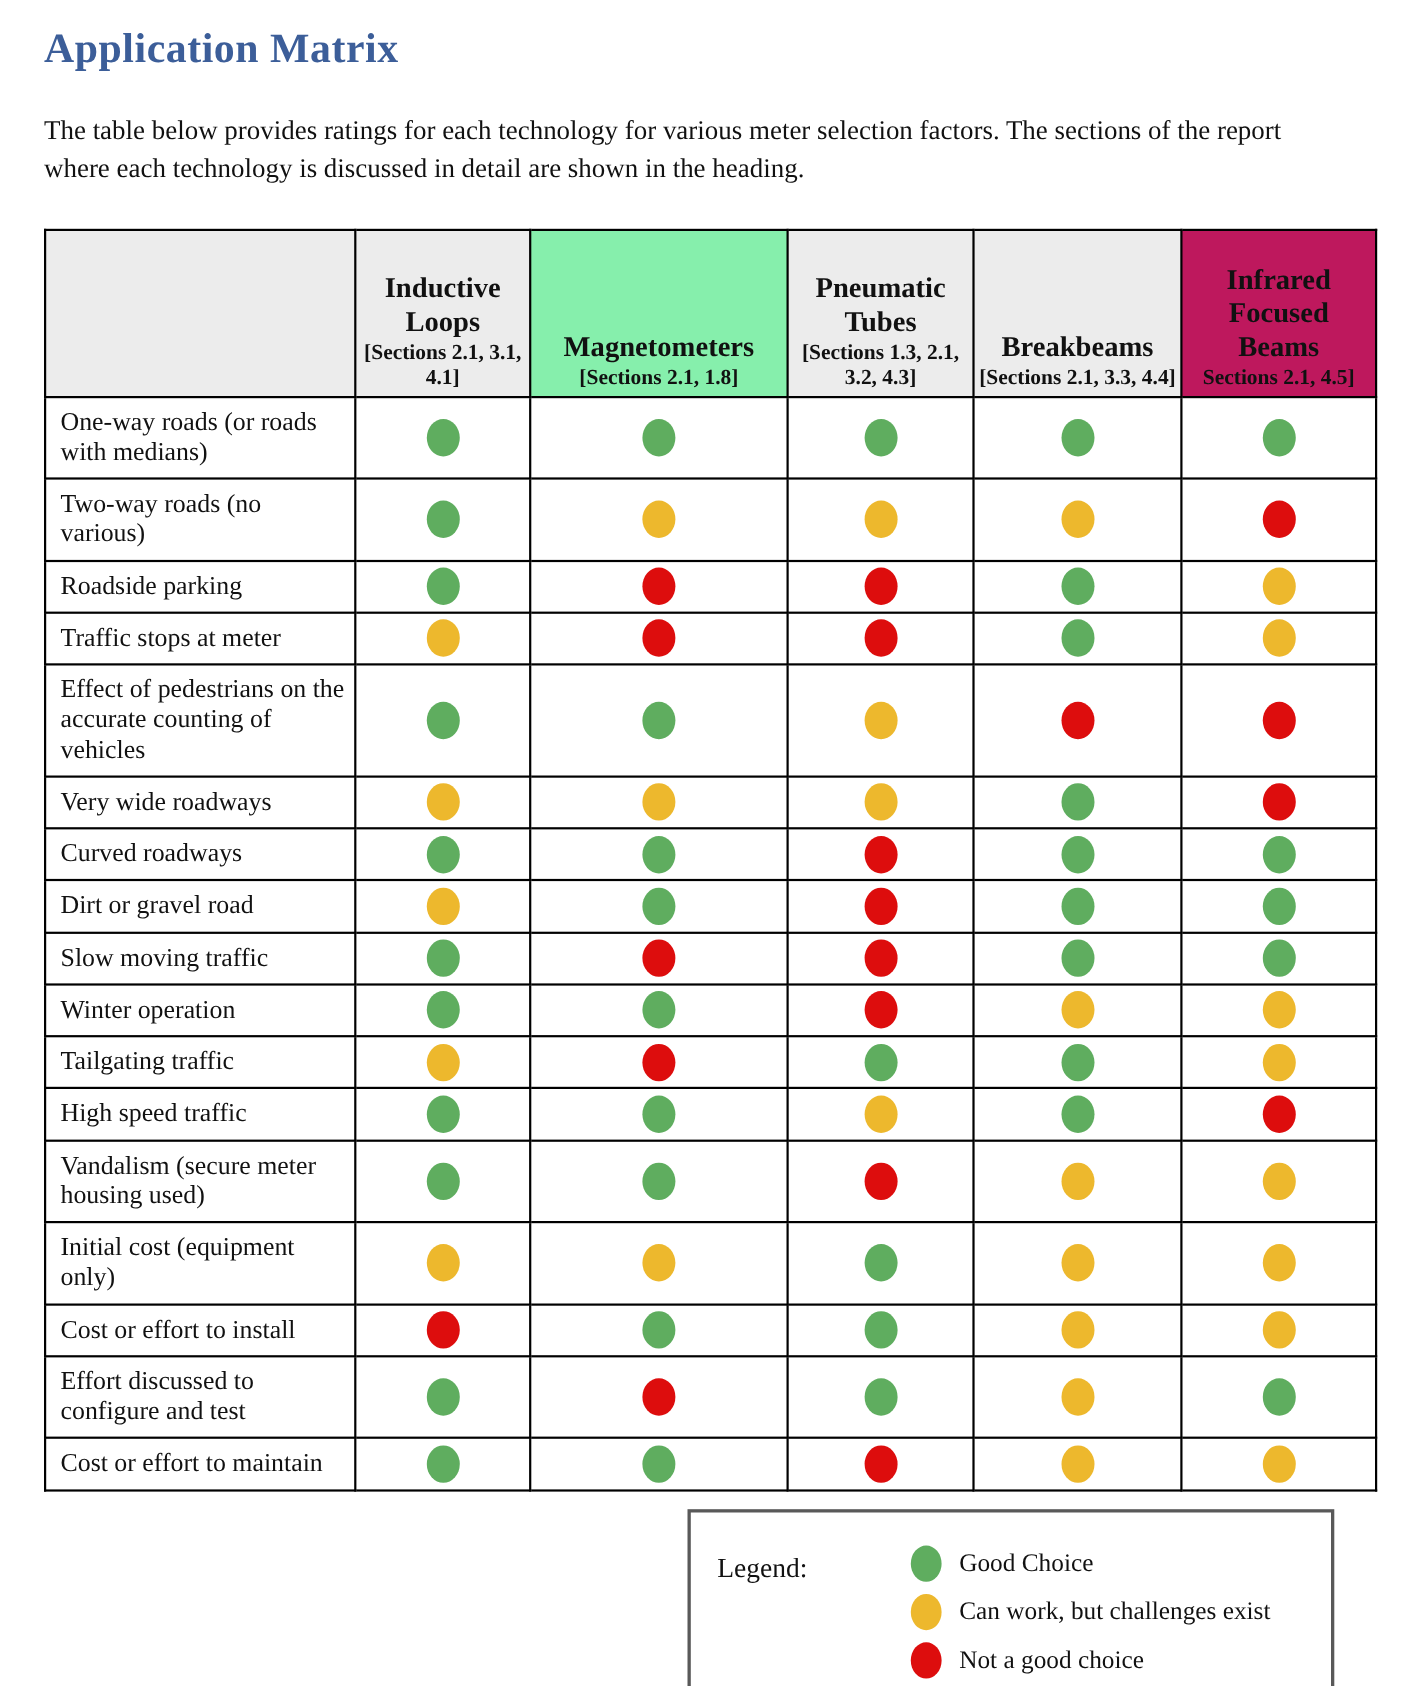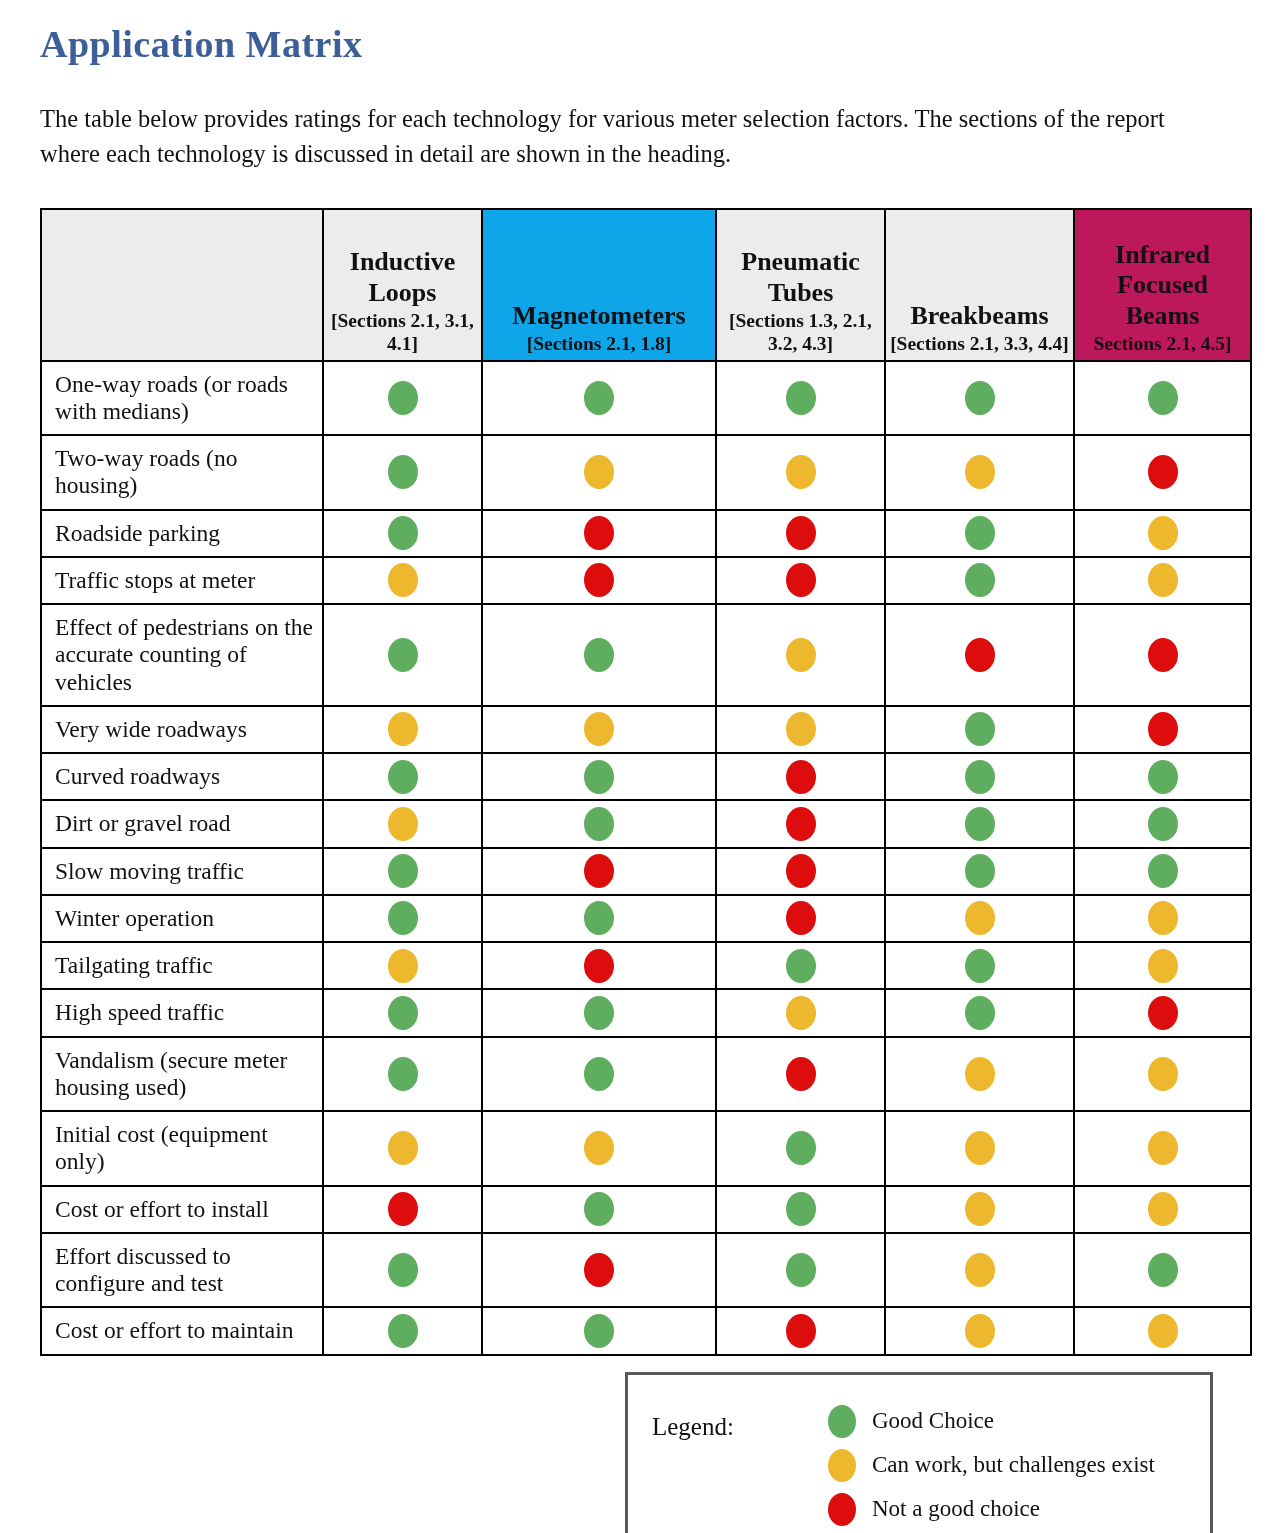--- a/index.html
+++ b/index.html
@@ -91,21 +91,21 @@
         <col style="width: 189px;">
         <col style="width: 177px;">
       </colgroup>
     <thead>
       <tr id="matrix-head-row">
           <th style="background: rgb(236, 236, 236);"></th>
           <th style="background: rgb(236, 236, 236);">
             <div class="col-name">Inductive Loops</div>
             <div class="col-sections">[Sections 2.1, 3.1, 4.1]</div>
           </th>
-          <th style="background: #0ea5e9;">
+          <th style="background: #86efac;">
             <div class="col-name">Magnetometers</div>
             <div class="col-sections">[Sections 2.1, 1.8]</div>
           </th>
           <th style="background: rgb(236, 236, 236);">
             <div class="col-name">Pneumatic Tubes</div>
             <div class="col-sections">[Sections 1.3, 2.1, 3.2, 4.3]</div>
           </th>
           <th style="background: rgb(236, 236, 236);">
             <div class="col-name">Breakbeams</div>
             <div class="col-sections">[Sections 2.1, 3.3, 4.4]</div>
@@ -119,21 +119,21 @@
     <tbody id="matrix-body">
         <tr>
           <td class="row-label">One-way roads (or roads with medians)</td>
           <td class="rating-cell"><span class="dot" style="background: rgb(95, 173, 95);"></span></td>
           <td class="rating-cell"><span class="dot" style="background: rgb(95, 173, 95);"></span></td>
           <td class="rating-cell"><span class="dot" style="background: rgb(95, 173, 95);"></span></td>
           <td class="rating-cell"><span class="dot" style="background: rgb(95, 173, 95);"></span></td>
           <td class="rating-cell"><span class="dot" style="background: rgb(95, 173, 95);"></span></td>
         </tr>
         <tr>
-          <td class="row-label">Two-way roads (no housing)</td>
+          <td class="row-label">Two-way roads (no various)</td>
           <td class="rating-cell"><span class="dot" style="background: rgb(95, 173, 95);"></span></td>
           <td class="rating-cell"><span class="dot" style="background: rgb(237, 184, 45);"></span></td>
           <td class="rating-cell"><span class="dot" style="background: rgb(237, 184, 45);"></span></td>
           <td class="rating-cell"><span class="dot" style="background: rgb(237, 184, 45);"></span></td>
           <td class="rating-cell"><span class="dot" style="background: rgb(221, 13, 13);"></span></td>
         </tr>
         <tr>
           <td class="row-label">Roadside parking</td>
           <td class="rating-cell"><span class="dot" style="background: rgb(95, 173, 95);"></span></td>
           <td class="rating-cell"><span class="dot" style="background: rgb(221, 13, 13);"></span></td>

